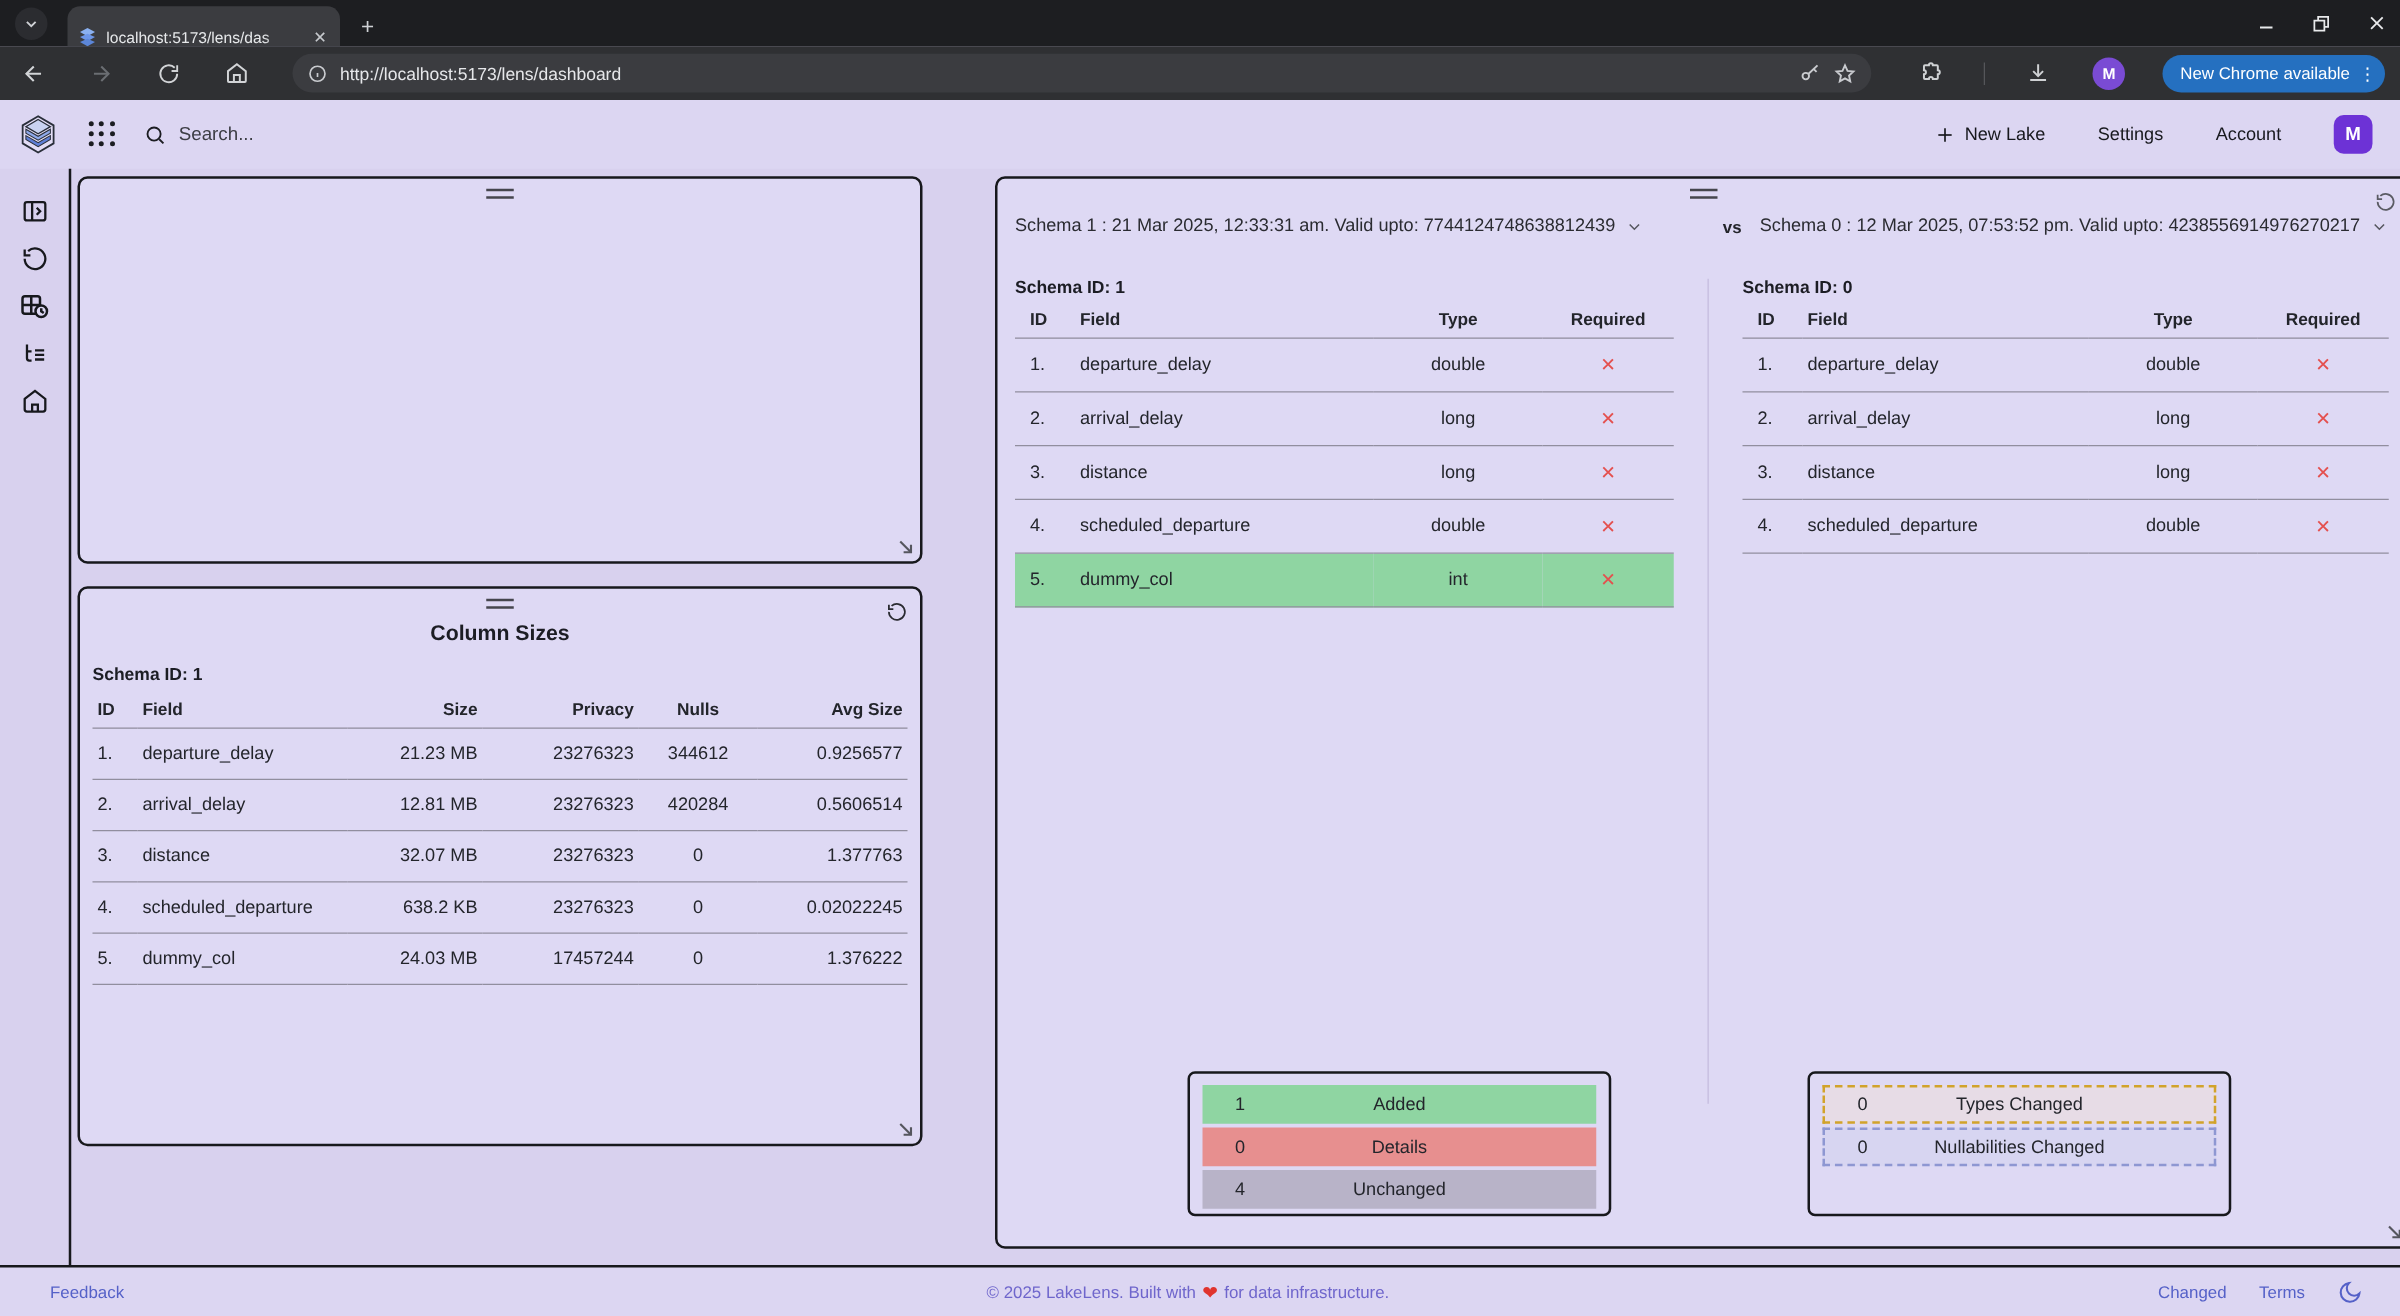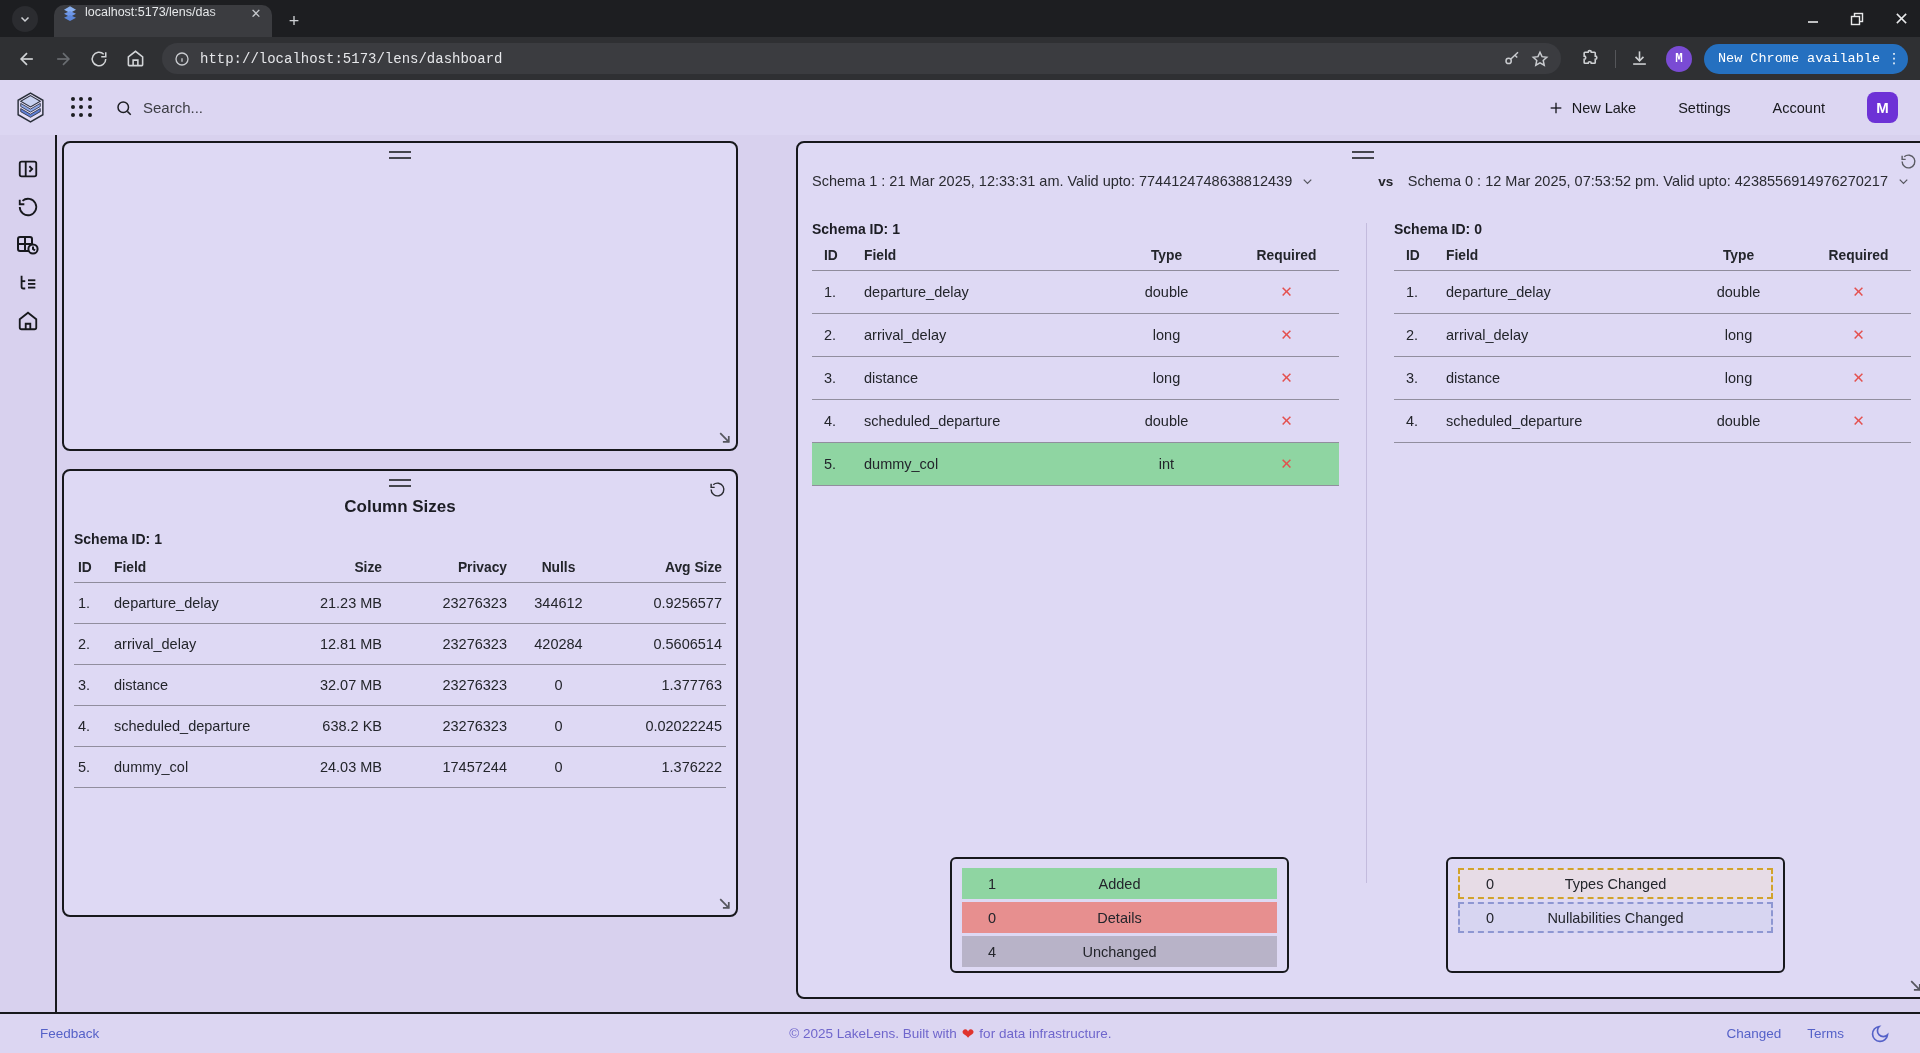--- a/index.html
+++ b/index.html
@@ -4,30 +4,30 @@
 <style>
   * { margin:0; padding:0; box-sizing:border-box; }
   html,body { width:1920px; height:1053px; overflow:hidden; background:#d8d1ee;
     font-family:"Liberation Sans", sans-serif; }
 
   
   .tabstrip { position:relative; height:37px; background:#1d1e21; }
   .tab-search-btn { position:absolute; left:12px; top:6px; width:26px; height:26px;
     border-radius:50%; background:#2b2c30; color:#cfd1d5; display:flex; align-items:center; justify-content:center; }
   .tab { position:absolute; left:54px; top:5px; width:218px; height:32px; background:#3b3c40;
-    border-radius:10px 10px 0 0; display:flex; align-items:flex-start; padding:0 8px; gap:7px; }
+    border-radius:10px 10px 0 0; display:flex; align-items:flex-end; padding:0 8px; gap:7px; }
   .tab-title { color:#e6e8ea; font-size:12.5px; white-space:nowrap; overflow:hidden; flex:1;
     -webkit-mask-image:linear-gradient(90deg,#000 80%,transparent); mask-image:linear-gradient(90deg,#000 80%,transparent); }
   .tab-close { color:#c6c9cd; font-size:13px; width:16px; height:16px; display:flex; align-items:center; justify-content:center; }
   .newtab-btn { position:absolute; left:282px; top:9px; width:24px; height:24px; color:#cfd1d5;
     display:flex; align-items:center; justify-content:center; font-size:18px; }
   .win-controls { position:absolute; right:10px; top:0; height:37px; display:flex; align-items:center; gap:26px; color:#e8e9eb; }
   .win-controls .wc { width:18px; height:18px; display:flex; align-items:center; justify-content:center; }
 
-  .toolbar { height:43px; background:#2f3033; display:flex; align-items:center; padding:0 12px; gap:6px;font-family:Liberation Mono, monospace; }
+  .toolbar { height:43px; background:#2f3033; display:flex; align-items:center; padding:0 12px; gap:24px; }
   .nav-ic { width:30px; height:30px; display:flex; align-items:center; justify-content:center; color:#d2d4d7; }
   .nav-ic.dim { color:#6a6d72; }
   .omnibox { flex:1; height:31px; margin:0 10px 0 6px; background:#3b3c40; border-radius:16px;
     display:flex; align-items:center; padding:0 12px; gap:10px; }
   .omnibox .url { flex:1; color:#e6e7ea; font-size:14px; white-space:nowrap; overflow:hidden; }
   .omni-ic { color:#c9cbcf; display:flex; align-items:center; }
   .tb-ic { width:28px; height:28px; display:flex; align-items:center; justify-content:center; color:#cfd1d4; }
   .tb-sep { width:1px; height:18px; background:#55565a; margin:0 4px; }
   .tb-avatar { width:26px; height:26px; border-radius:50%; background:#7a4bd4; color:#fff;
     font-size:12.5px; font-weight:700; display:flex; align-items:center; justify-content:center; margin:0 6px; }

